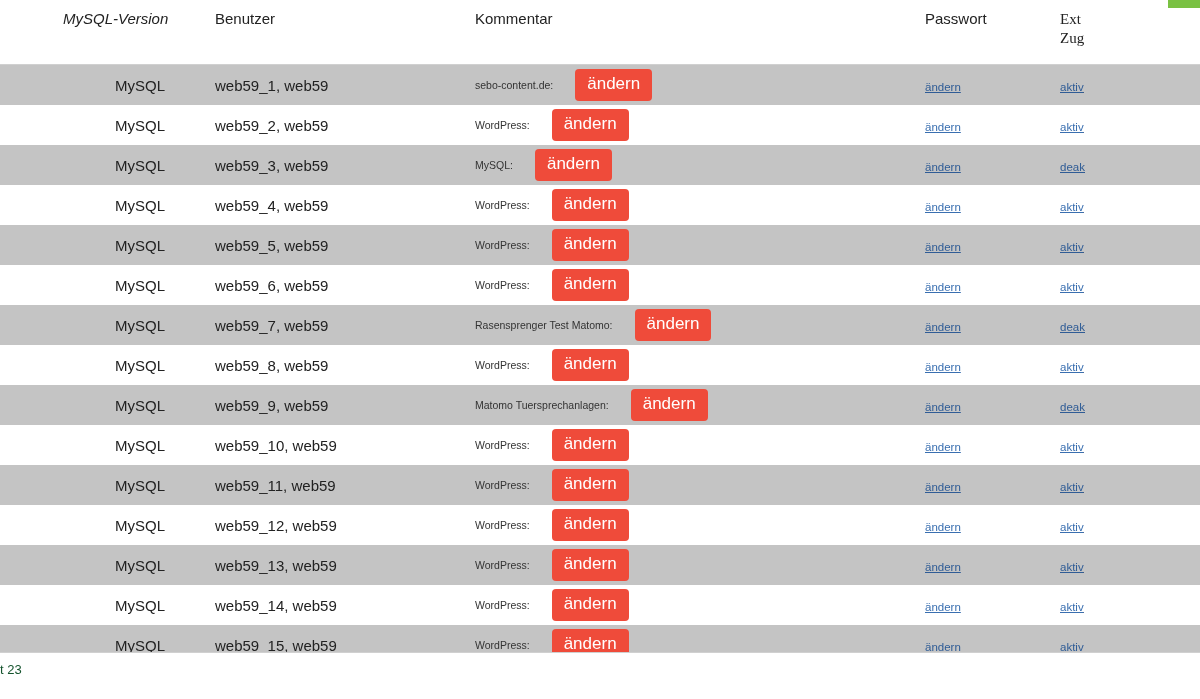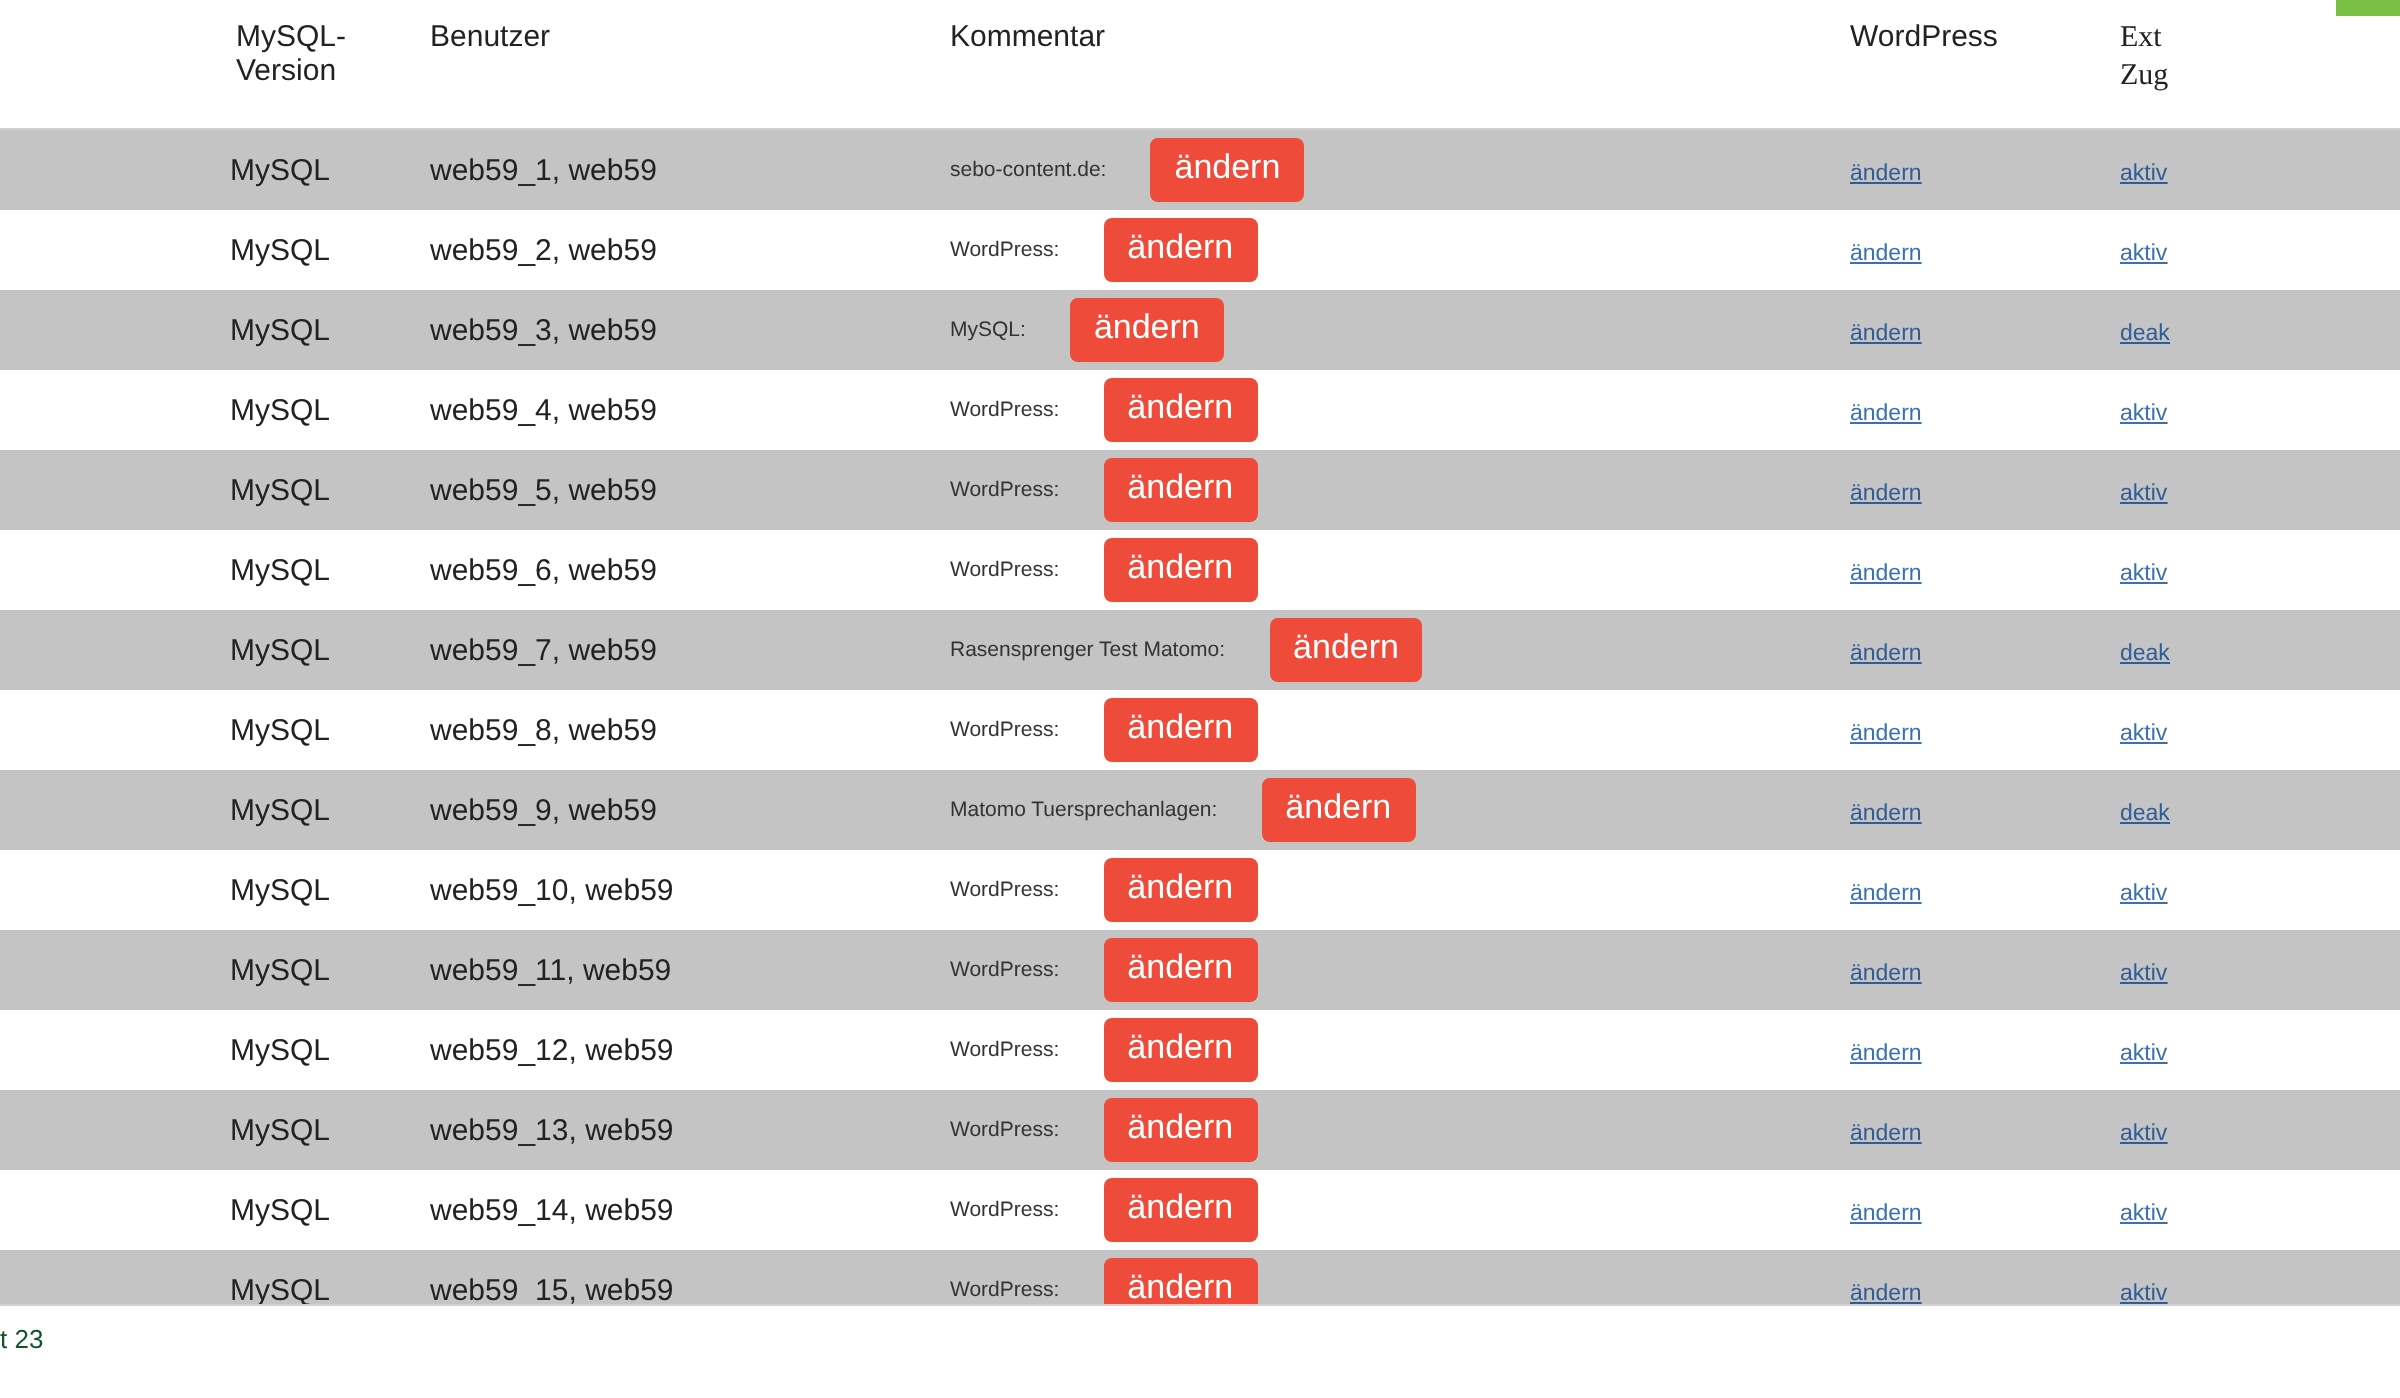--- a/index.html
+++ b/index.html
@@ -50,21 +50,21 @@
   thead th {
     text-align: left;
     font-weight: normal;
     font-size: 15px;
     color: #222222;
     padding: 0 0 16px 0;
     vertical-align: top;
     background: #ffffff;
   }
   thead th .hdr-inner { display: block; }
-  thead th.h-version .hdr-inner { padding-left: 118px; }
+  thead th.h-version .hdr-inner { padding-left: 63px; font-style: italic; }
   thead th.h-user .hdr-inner { padding-left: 0px; }
   thead th.h-comment .hdr-inner { padding-left: 0px; }
   thead th.h-pass .hdr-inner { padding-left: 0px; }
   thead th.h-ext .hdr-inner { padding-left: 0px; line-height: 19px; font-family: Liberation Serif, serif; }
 
   thead tr { border-bottom: 1px solid #d0d0d0; }
 
   tbody tr { height: 40px; margin-left: 45px; }
   tbody tr.alt { background: #c4c4c4; }
   tbody tr.plain { background: #ffffff; }
@@ -162,21 +162,21 @@
         <th class="h-version">
           <span class="hdr-inner">MySQL-Version</span>
         </th>
         <th class="h-user">
           <span class="hdr-inner">Benutzer</span>
         </th>
         <th class="h-comment">
           <span class="hdr-inner">Kommentar</span>
         </th>
         <th class="h-pass">
-          <span class="hdr-inner">WordPress</span>
+          <span class="hdr-inner">Passwort</span>
         </th>
         <th class="h-ext">
           <span class="hdr-inner">
             <span>Ext</span><br>
             <span>Zug</span>
           </span>
         </th>
       </tr>
     </thead>
     <tbody id="tbody">

